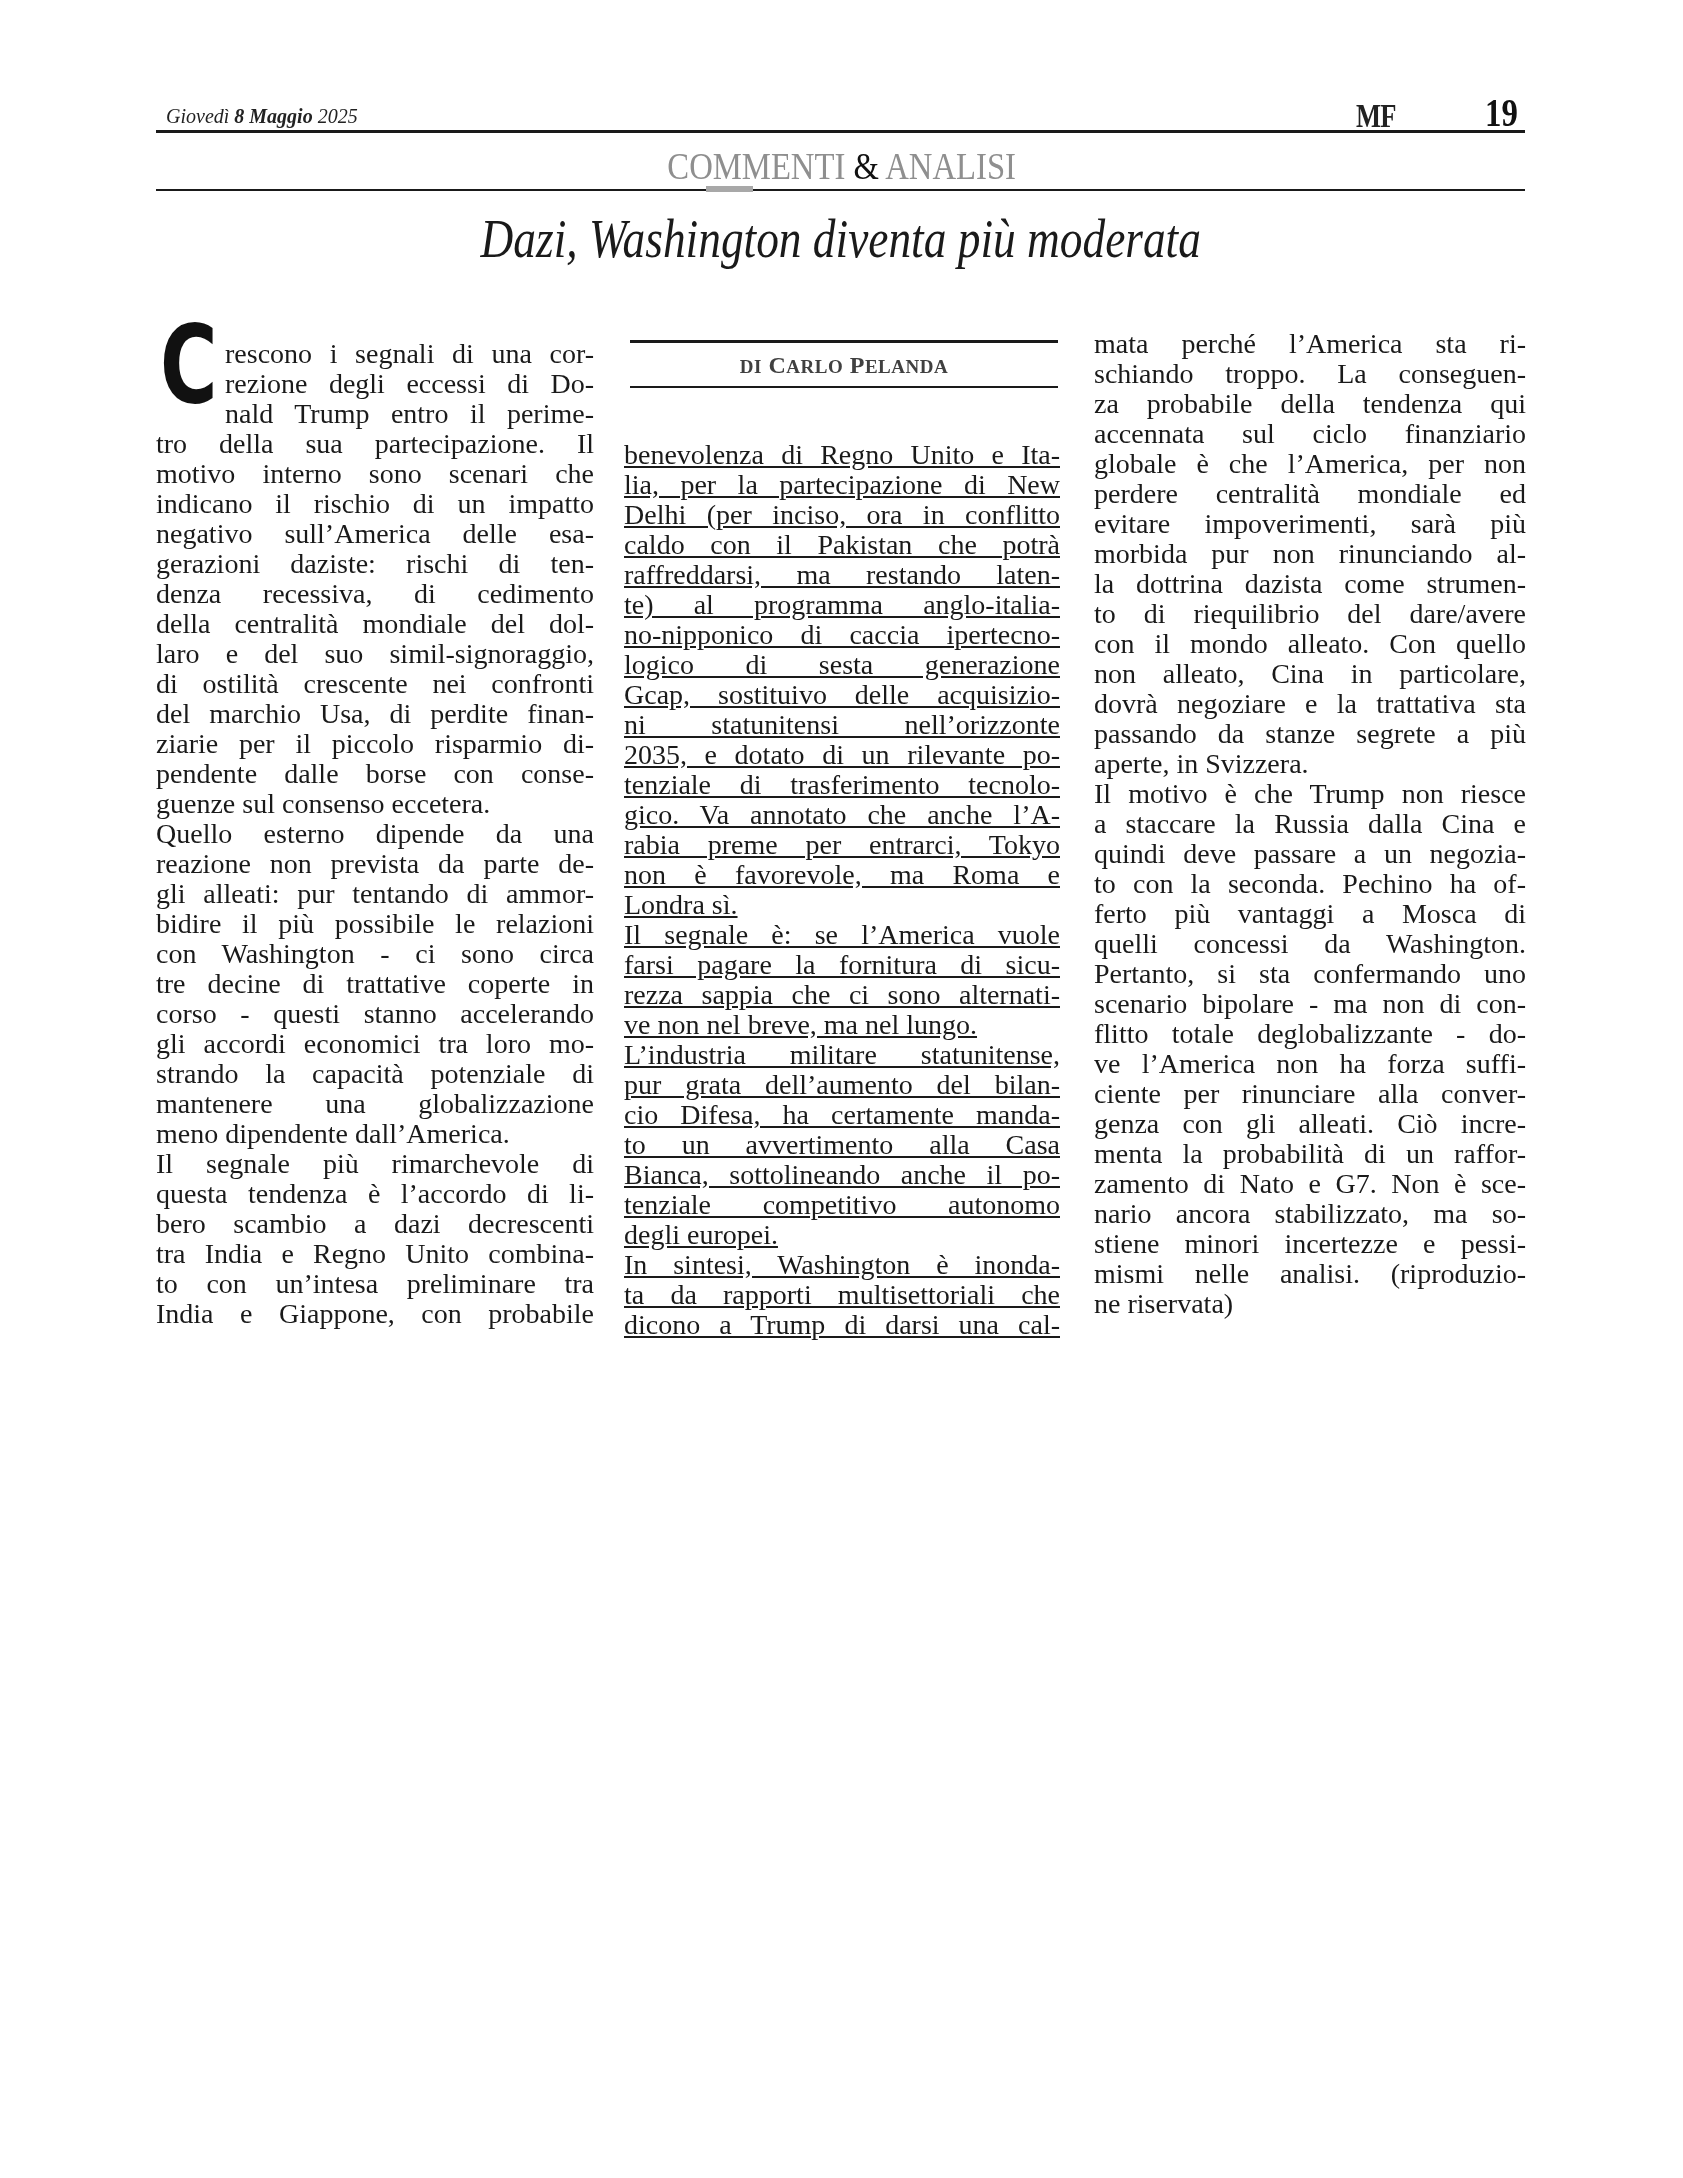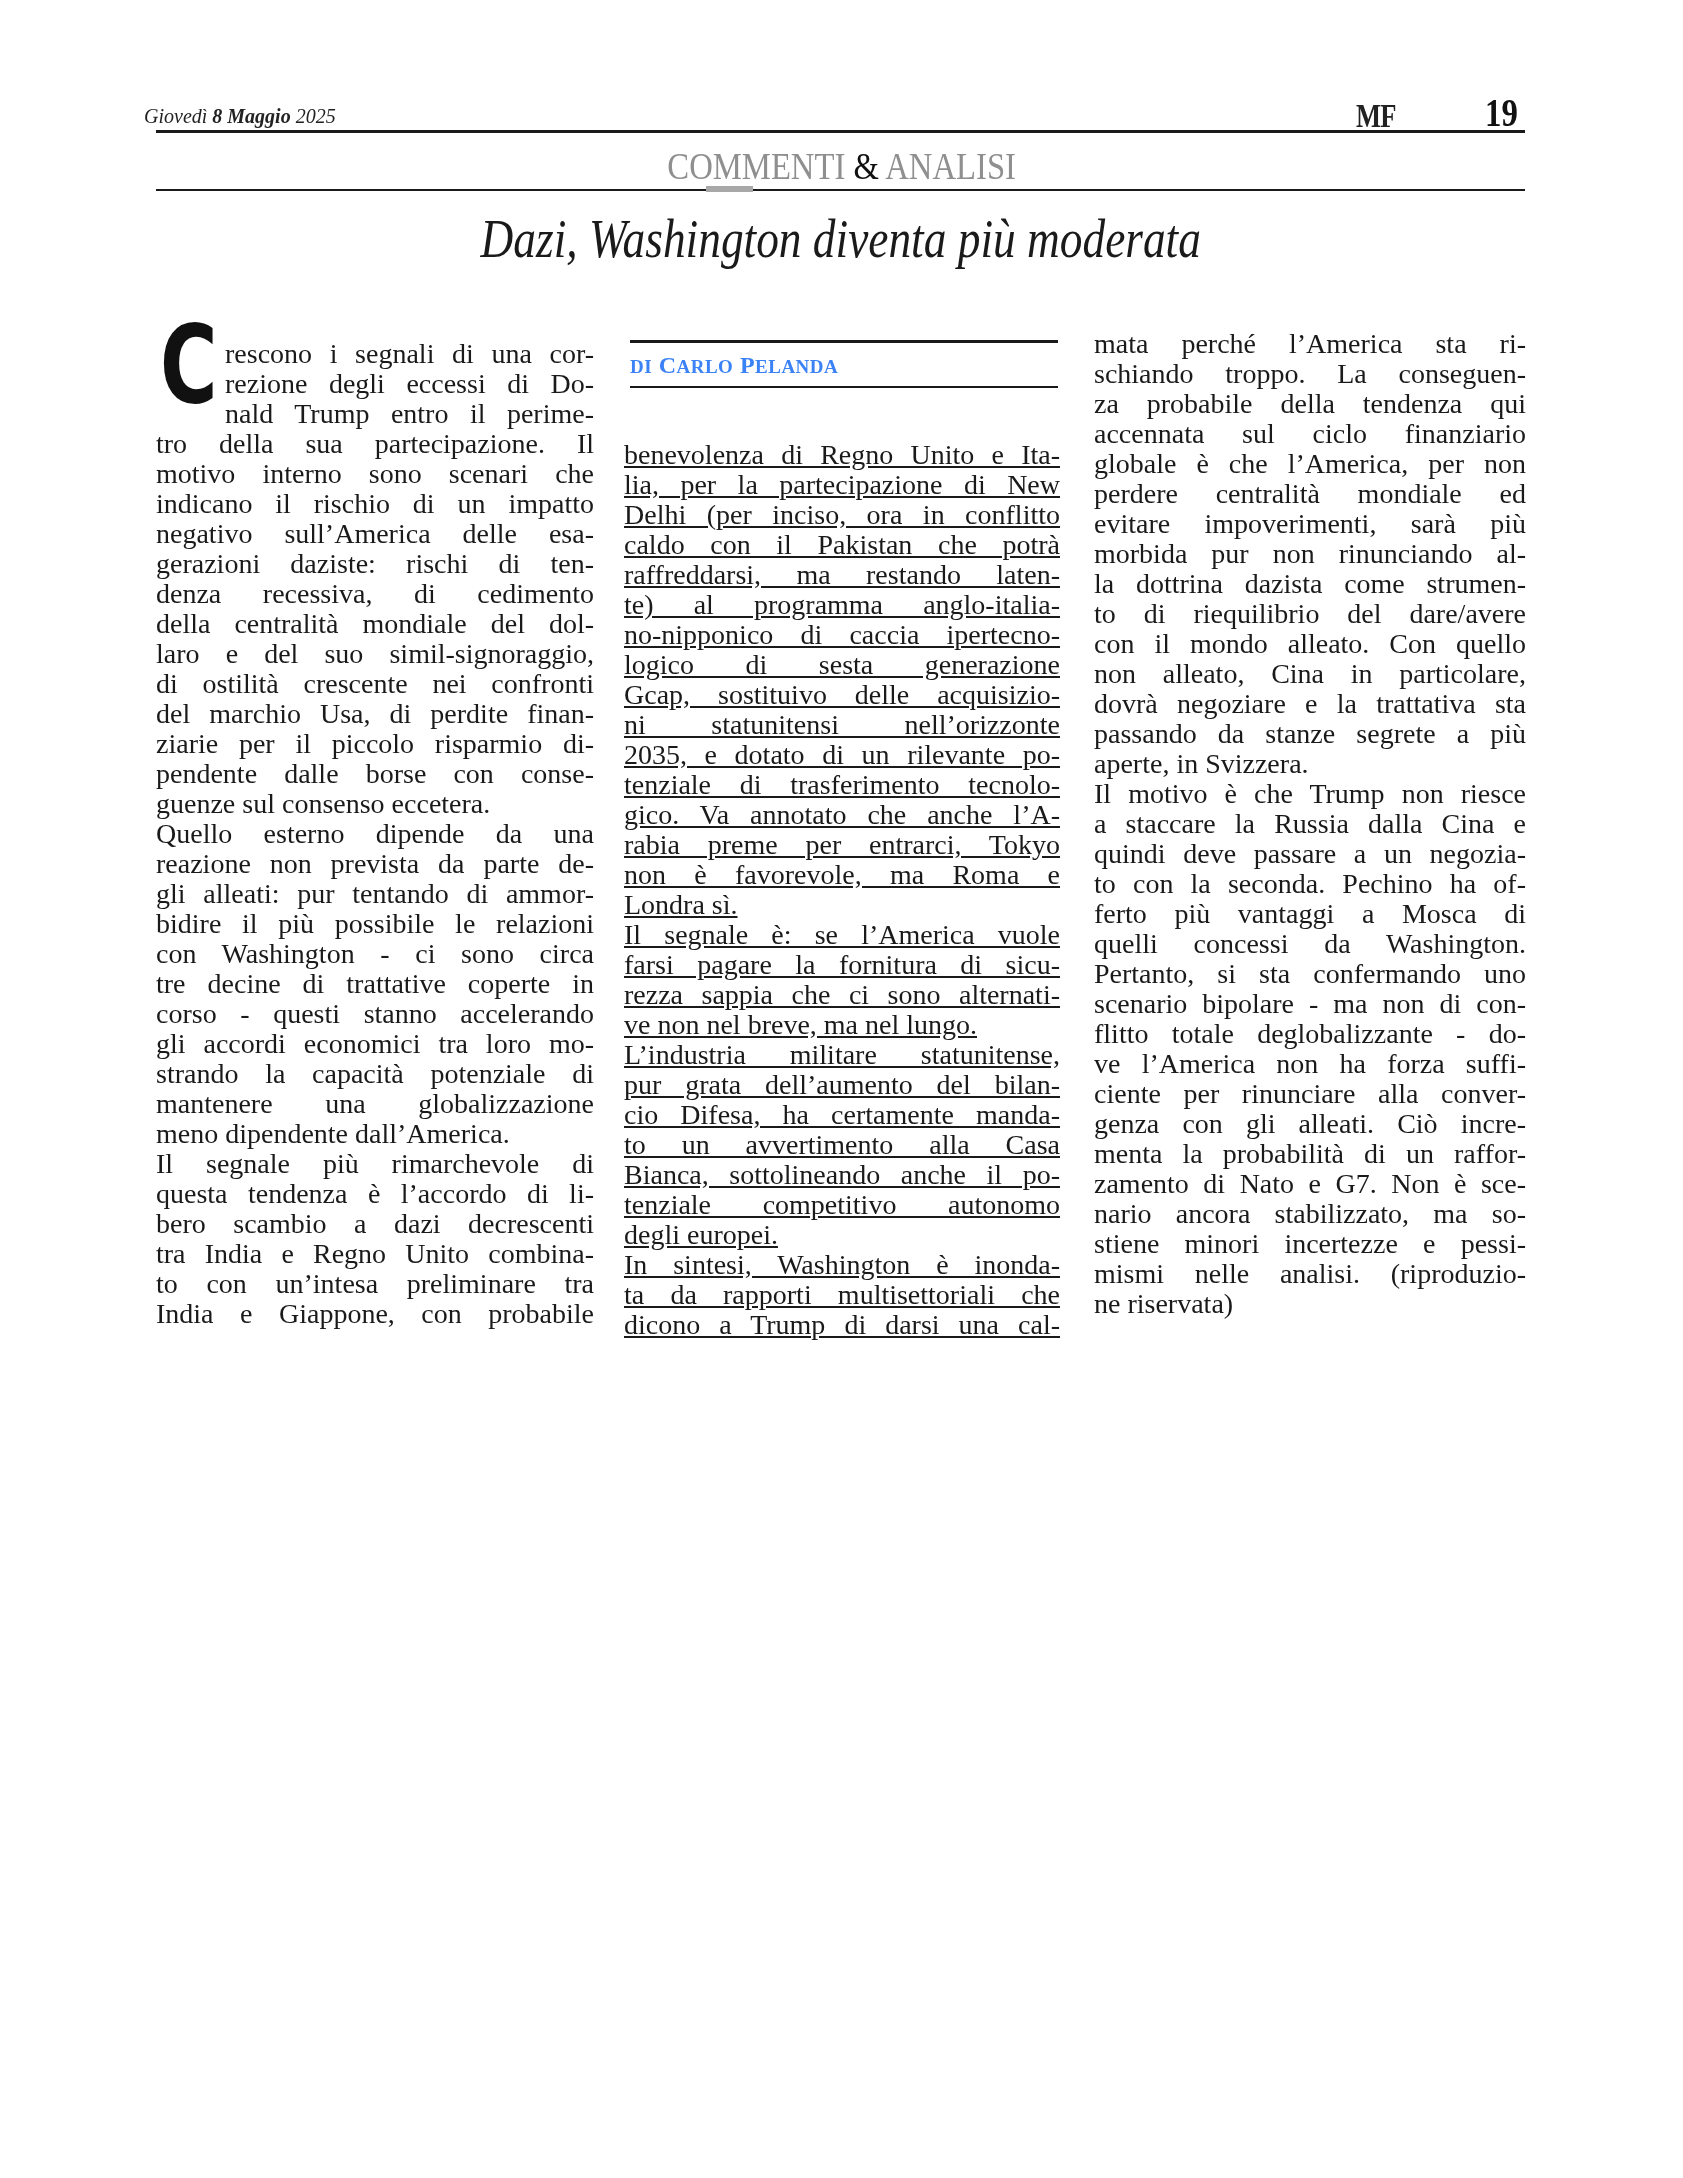--- a/index.html
+++ b/index.html
@@ -1,39 +1,39 @@
 <!DOCTYPE html>
 <html><head>
 <meta charset="utf-8">
 <style>
   html, body { margin: 0; padding: 0; background: #ffffff; }
   body { width: 1683px; height: 2178px; position: relative; overflow: hidden; color: #1a1a1a; font-family: "Liberation Serif", "DejaVu Serif", serif; }
   .abs { position: absolute; }
-  .date { left: 144px; top: 105px; font-size: 20px; font-style: italic; color: #222; white-space: nowrap; }
+  .date { left: 166px; top: 105px; font-size: 20px; font-style: italic; color: #222; white-space: nowrap; }
   .date b { font-weight: bold; }
   .mf { left: 1356px; top: 97px; font-size: 34px; font-weight: bold; transform: scaleX(0.78); transform-origin: left top; letter-spacing: -1px; color: #222; }
   .pagenum { left: 1485px; top: 89px; font-size: 40px; font-weight: bold; transform: scaleX(0.82); transform-origin: left top; color: #111; }
   .rule-top { left: 156px; top: 130px; width: 1369px; height: 3px; background: #1a1a1a; }
   .section { left: 594px; top: 144px; width: 495px; text-align: center; font-size: 38px; color: #8f8f8f; white-space: nowrap; letter-spacing: 0; }
   .section .inner { display: inline-block; transform: scaleX(0.86); transform-origin: center top; }
   .section .amp { color: #111; }
   .rule-sec { left: 156px; top: 189px; width: 1369px; height: 2px; background: #1a1a1a; }
   .rule-sec-accent { left: 706px; top: 186px; width: 47px; height: 6px; background: #a8a8a8; }
   .headline { left: 158px; top: 208px; width: 1366px; text-align: center; font-size: 54px; font-style: italic; white-space: nowrap; color: #1a1a1a; }
   .headline .inner { display: inline-block; transform: scaleX(0.84); transform-origin: center top; }
   .col { position: absolute; font-size: 28px; line-height: 30px; color: #1a1a1a; margin-top: 16px; }
   .col .ln { display: block; height: 30px; white-space: nowrap; text-align: justify; text-align-last: justify; overflow: visible; }
   .col .ln.end { text-align-last: left; }
   .col1 { left: 156px; top: 323px; width: 438px; }
   .col1 .ln.drop { margin-left: 69px; }
   .col2 { left: 624px; top: 424px; width: 436px; text-decoration: underline; }
   .col3 { left: 1094px; top: 313px; width: 432px; }
   .dropcap { left: 160px; top: 319px; width: 61px; height: 91px; font-family: "DejaVu Sans", sans-serif; font-weight: bold; font-size: 109px; line-height: 91px; color: #111; transform: scaleX(0.72); transform-origin: left top; }
   .byline-rule-top { left: 630px; top: 340px; width: 428px; height: 3px; background: #1a1a1a; }
-  .byline { left: 630px; top: 352px; width: 428px; text-align: left; font-size: 24px; font-weight: bold; letter-spacing: 0.5px; white-space: nowrap; color: #3b82f6; }
+  .byline { left: 630px; top: 352px; width: 428px; text-align: center; font-size: 24px; font-weight: bold; letter-spacing: 0.5px; white-space: nowrap; color: #404040; }
   .byline .small { font-size: 19px; }
   .byline-rule-bot { left: 630px; top: 386px; width: 428px; height: 2px; background: #1a1a1a; }
 </style>
 </head>
 <body>
 
 <div class="abs date">
   <span>Giovedì</span>
   <b>8</b>
   <b>Maggio</b>

